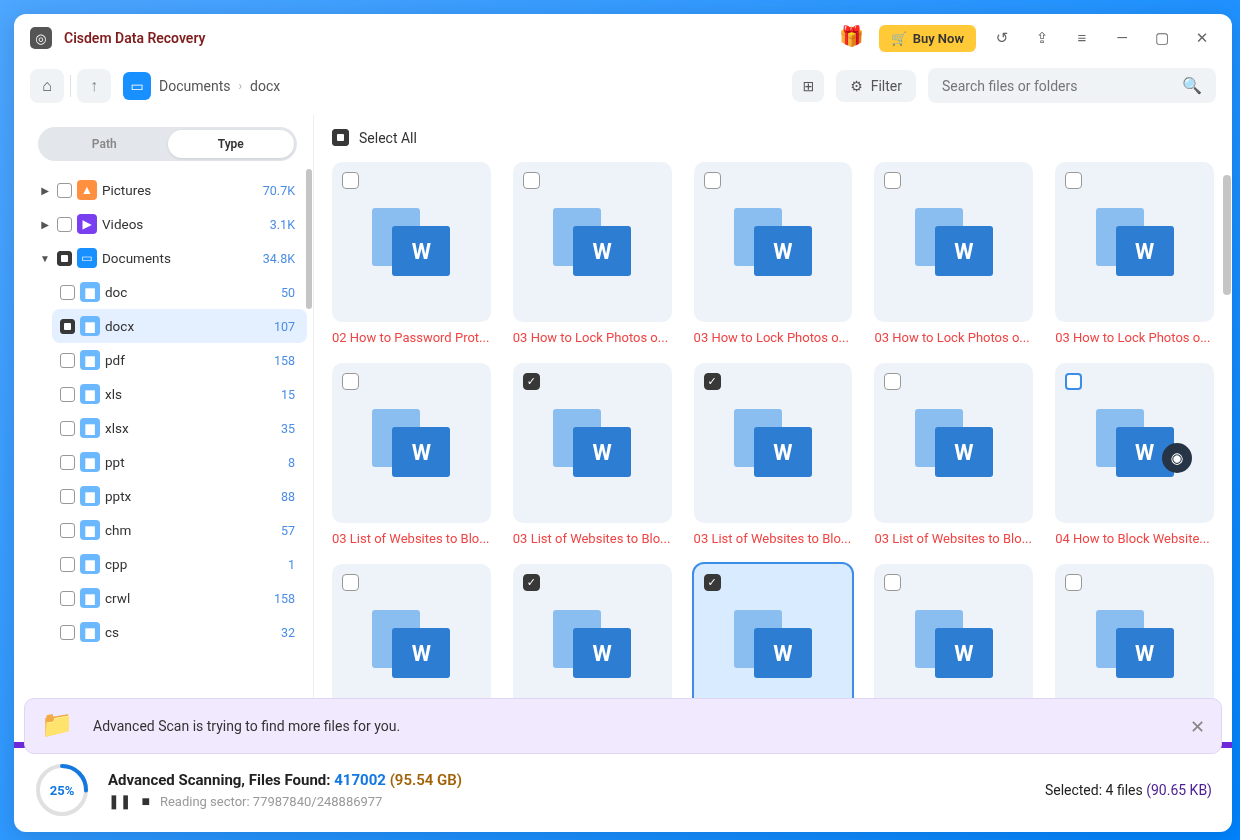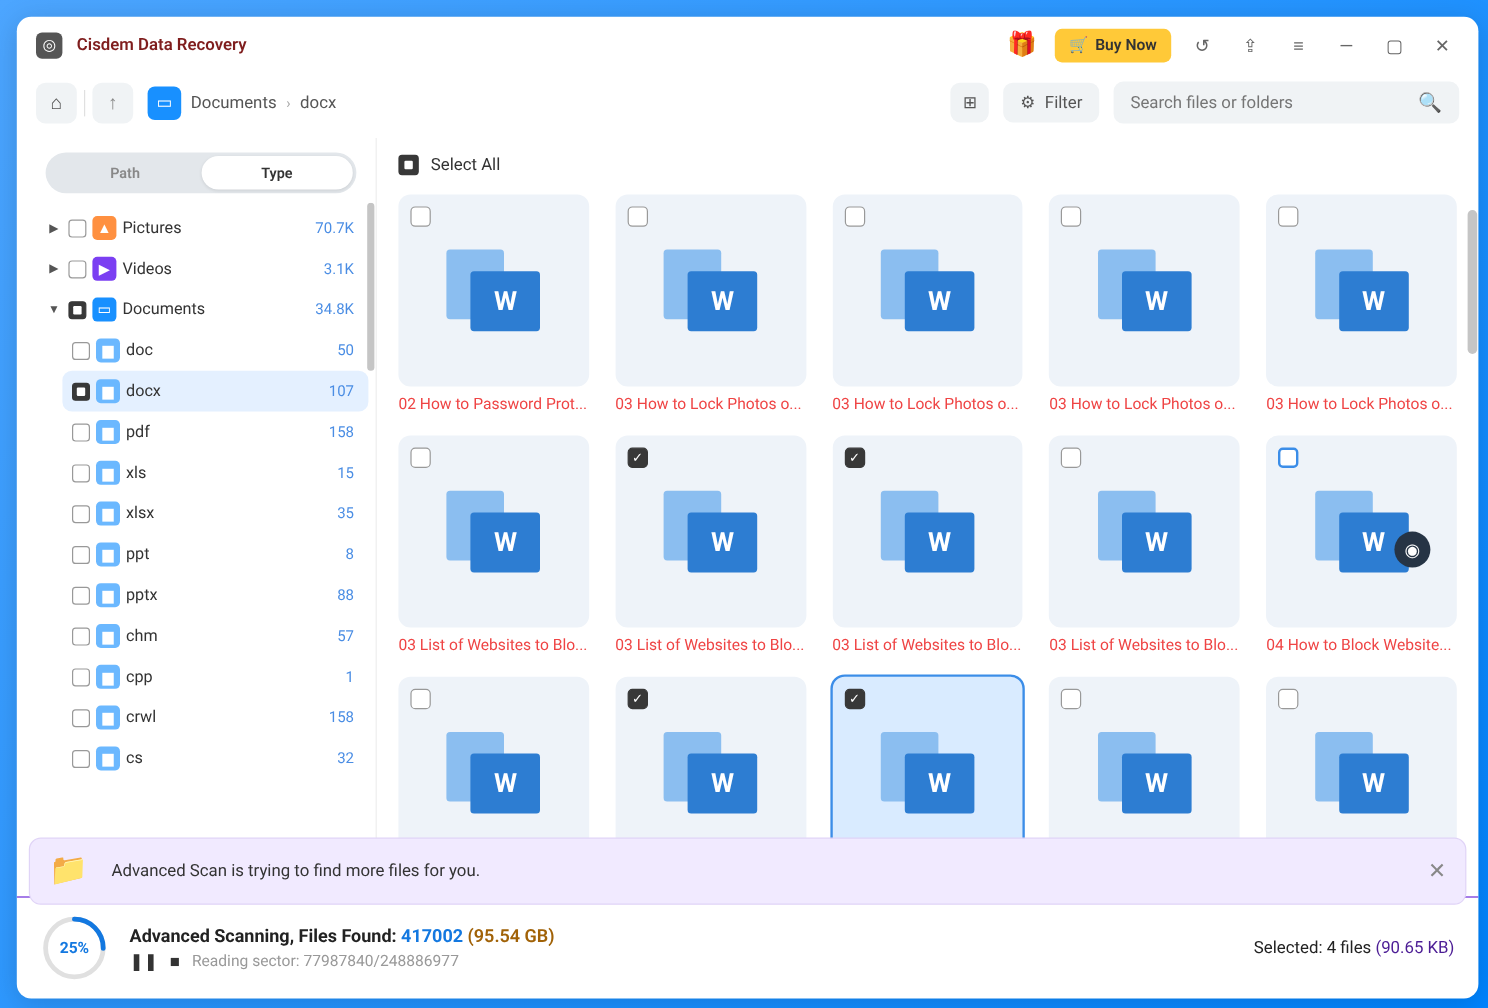--- a/index.html
+++ b/index.html
@@ -60,21 +60,21 @@
 .thumb-cb.blue { border-color:#3b8de8; border-width:2px; }
 .word-icon { width:78px; height:68px; position:relative; }
 .word-back { position:absolute; left:0; top:0; width:48px; height:58px; background:#8bbef0; border-radius:3px; }
 .word-front { position:absolute; right:0; bottom:0; width:58px; height:50px; background:#2d7dd2; border-radius:3px; display:flex; align-items:center; justify-content:center; color:#fff; font-weight:700; font-size:22px; }
 .preview-dot { position:absolute; right:22px; bottom:50px; width:30px; height:30px; background:#263445; border-radius:50%; display:flex; align-items:center; justify-content:center; color:#fff; font-size:15px; }
 .fname { font-size:13px; color:#ef4444; white-space:nowrap; overflow:hidden; text-overflow:ellipsis; }
 .notice { position:absolute; left:10px; right:10px; bottom:78px; background:#f1eaff; border:1px solid #e0d4f7; border-radius:10px; padding:10px 16px; display:flex; align-items:center; gap:14px; z-index:5; }
 .notice-icon { width:38px; height:34px; font-size:26px; }
 .notice-text { flex:1; font-size:14px; color:#333; }
 .notice-close { color:#888; cursor:pointer; font-size:18px; }
-.footer { display:flex; align-items:center; padding:14px 20px; gap:18px; border-top:1px solid #6d28d9; }
+.footer { display:flex; align-items:center; padding:14px 20px; gap:18px; border-top:6px solid #6d28d9; }
 .progress-ring { width:56px; height:56px; position:relative; }
 .progress-ring svg { transform:rotate(-90deg); }
 .progress-ring-txt { position:absolute; inset:0; display:flex; align-items:center; justify-content:center; font-size:13px; font-weight:700; color:#1378e0; }
 .scan-info { display:flex; flex-direction:column; gap:4px; }
 .scan-title { font-size:15px; font-weight:700; color:#222; }
 .scan-title .count { color:#1378e0; }
 .scan-title .size { color:#a16207; font-weight:600; }
 .scan-sub { display:flex; align-items:center; gap:10px; font-size:13px; color:#999; }
 .scan-ctrl { color:#333; cursor:pointer; font-size:14px; }
 .footer-spacer { flex:1; }

